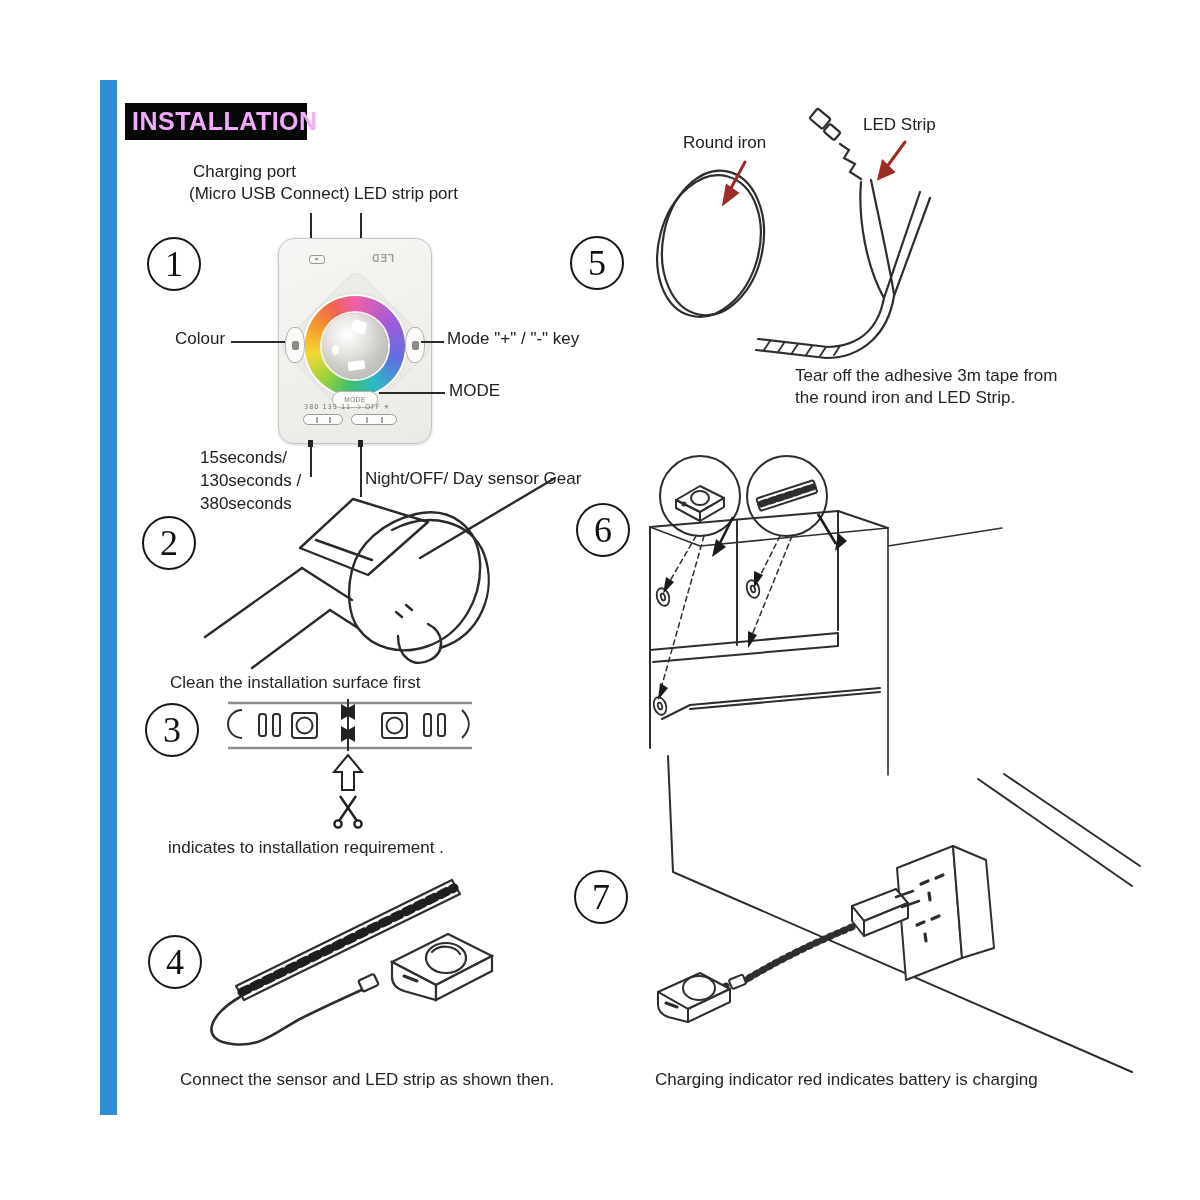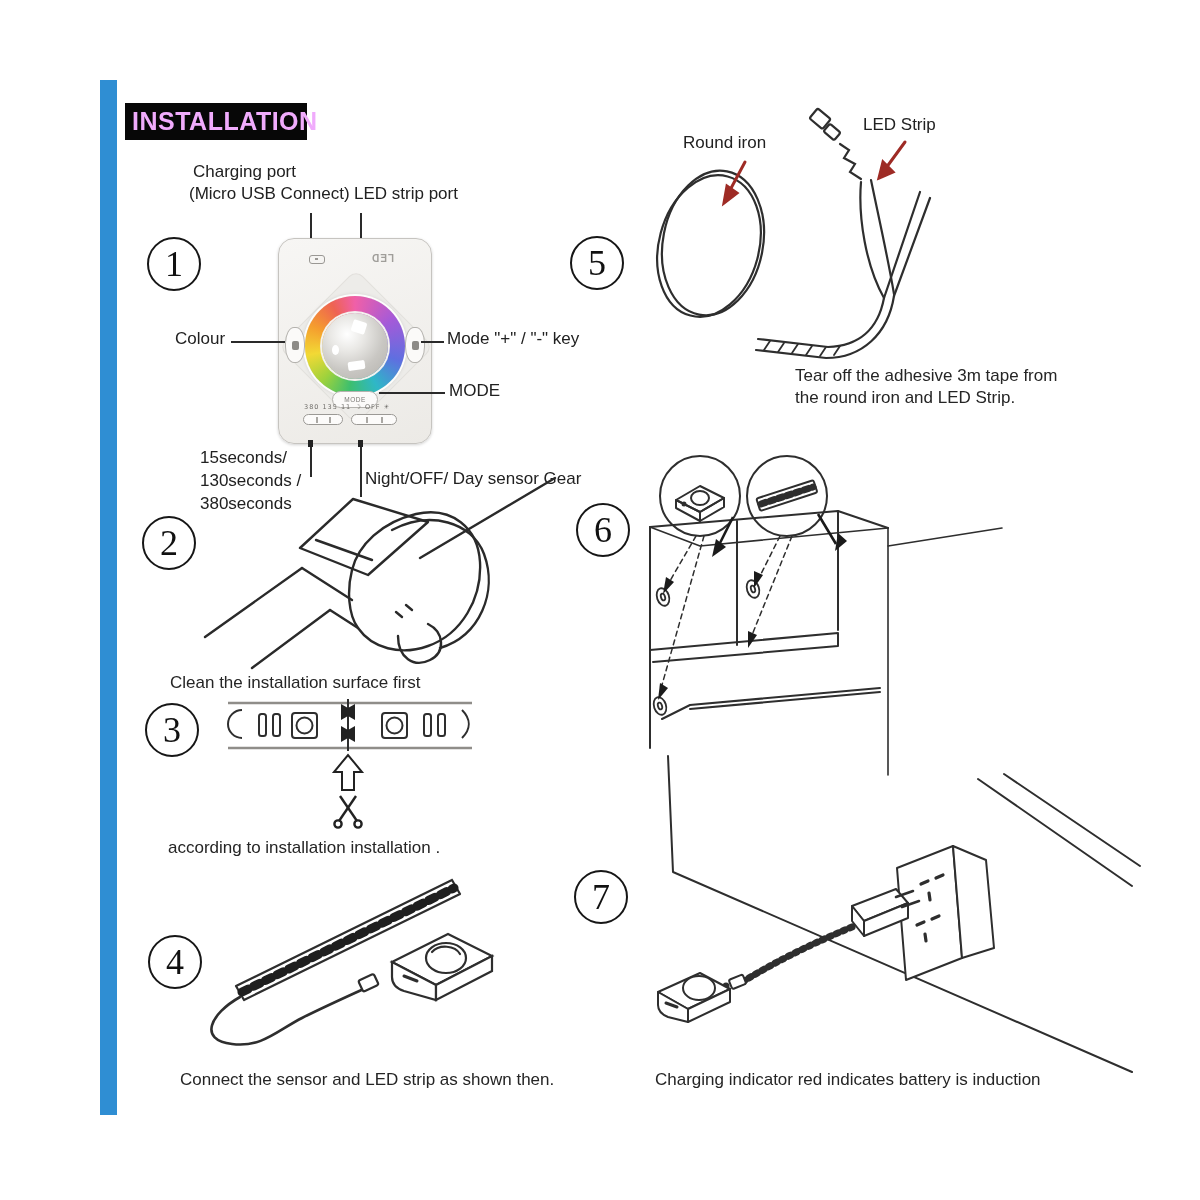--- a/index.html
+++ b/index.html
@@ -155,21 +155,21 @@
         <path d="M355,726 L341,734 L355,742 Z"></path>
     </g>
     <polygon points="342,790 342,772 334,772 348,755 362,772 354,772 354,790" fill="none" stroke="#222" stroke-width="2"></polygon>
     <g fill="none" stroke="#222" stroke-width="2.4">
       <path d="M340,796 L357,821"></path>
         <path d="M356,796 L339,821"></path>
       <circle cx="358" cy="824" r="3.6"></circle>
         <circle cx="338" cy="824" r="3.6"></circle>
     </g>
   </svg>
-  <div class="abs cap" style="left:168px;top:838px;">according to installation installation .</div>
+  <div class="abs cap" style="left:168px;top:838px;">indicates to installation requirement .</div>
 
   <div class="abs stepnum" style="left:148px;top:935px;">4</div>
   <svg style="left:205px;top:865px;" width="300" height="190" viewBox="205 865 300 190">
     <g fill="none" stroke="#2e2e2e" stroke-width="2.2" stroke-linecap="round">
       <path d="M236,986 L452,880 M244,1000 L460,894 M236,986 L244,1000 M452,880 L460,894"></path>
       <path d="M242,992 L454,888" stroke="#1f1f1f" stroke-width="9" stroke-dasharray="7 6"></path>
       <path d="M240,997 C210,1014 198,1040 232,1044 C262,1048 278,1030 302,1018 C324,1007 344,998 366,988" stroke-width="2.6"></path>
       <rect x="360" y="977" width="17" height="12" rx="2" fill="#fff" transform="rotate(-25 368 983)"></rect>
       <path d="M392,962 L448,934 L492,956 L436,985 Z" fill="#fff"></path>
       <path d="M392,962 L392,977 Q392,987 404,991 L436,1000 L436,985 Z" fill="#fff"></path>
@@ -286,15 +286,15 @@
       <circle cx="726" cy="986" r="2.5" fill="#2e2e2e"></circle>
       <g>
         <path d="M658,992 L700,973 L730,989 L688,1009 Z" fill="#fff"></path>
         <path d="M658,992 L658,1005 Q658,1013 668,1017 L688,1022 L688,1009 Z" fill="#fff"></path>
         <path d="M688,1009 L688,1022 L730,1002 L730,989 Z" fill="#fff"></path>
         <ellipse cx="699" cy="988" rx="16" ry="12" fill="#fff"></ellipse>
         <path d="M666,1003 l11,4" stroke-width="3"></path>
       </g>
     </g>
   </svg>
-  <div class="abs cap" style="left:655px;top:1070px;">Charging indicator red indicates battery is induction</div>
+  <div class="abs cap" style="left:655px;top:1070px;">Charging indicator red indicates battery is charging</div>
 
 </div>
 
 </body></html>

